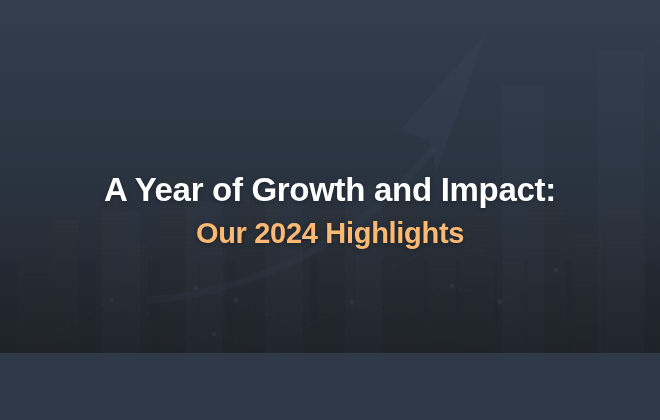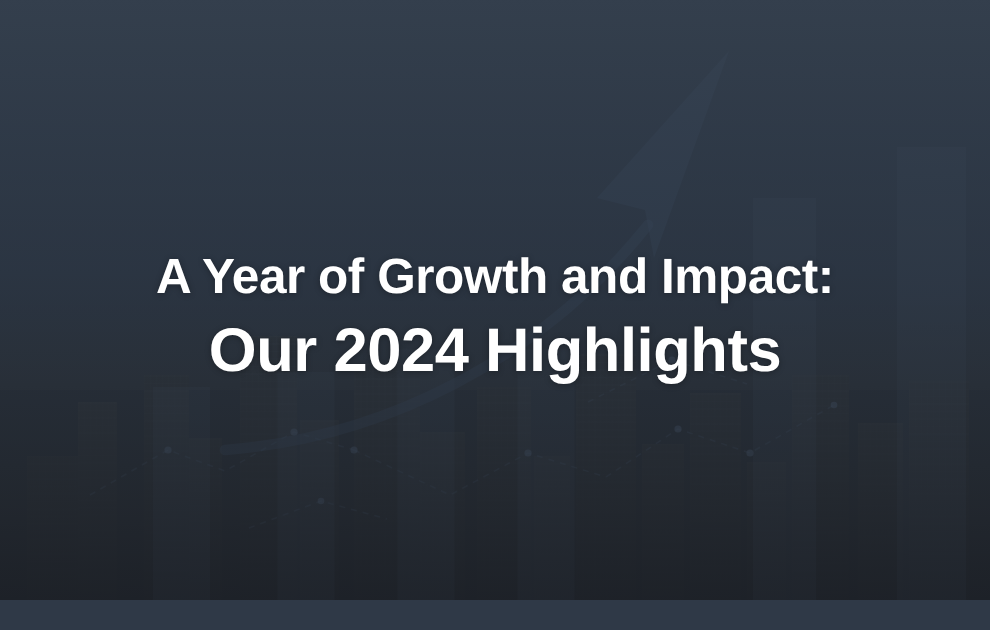--- a/index.html
+++ b/index.html
@@ -1,21 +1,21 @@
 <!DOCTYPE html>
 <html><head>
 <meta charset="utf-8">
 <style>
   html,body{margin:0;padding:0;}
   body{
     width:660px;height:420px;overflow:hidden;
     font-family:"Liberation Sans",sans-serif;
     background:#2f3947;
   }
-  .banner{position:relative;width:660px;height:400px;overflow:hidden;}
+  .banner{position:relative;width:660px;height:353px;overflow:hidden;}
 
   
   .photo{position:absolute;inset:0;}
 
   
   .sky{
     position:absolute;left:0;top:0;width:660px;height:260px;
     background:linear-gradient(180deg,#47535f 0%,#4c5765 38%,#555d66 70%,#5a5c5c 100%);
   }
   
@@ -45,21 +45,21 @@
 
   
   .copy{position:absolute;left:0;top:0;width:660px;height:420px;
         display:flex;flex-direction:column;align-items:center;justify-content:center;}
   .line1{
     font-size:33px;font-weight:bold;color:#ffffff;letter-spacing:-.3px;
     line-height:1;white-space:nowrap;text-align:center;
     text-shadow:0 1px 4px rgba(0,0,0,.30);
   }
   .line2{
-    font-size:41px;font-weight:bold;color:#ffffff;letter-spacing:-.3px;
+    font-size:29px;font-weight:bold;color:#fdba74;letter-spacing:-.3px;
     line-height:1;white-space:nowrap;text-align:center;margin-top:13px;
     text-shadow:0 1px 4px rgba(0,0,0,.30);
   }
 </style>
 </head>
 <body>
 
 <div class="banner">
 
   <div class="photo">

